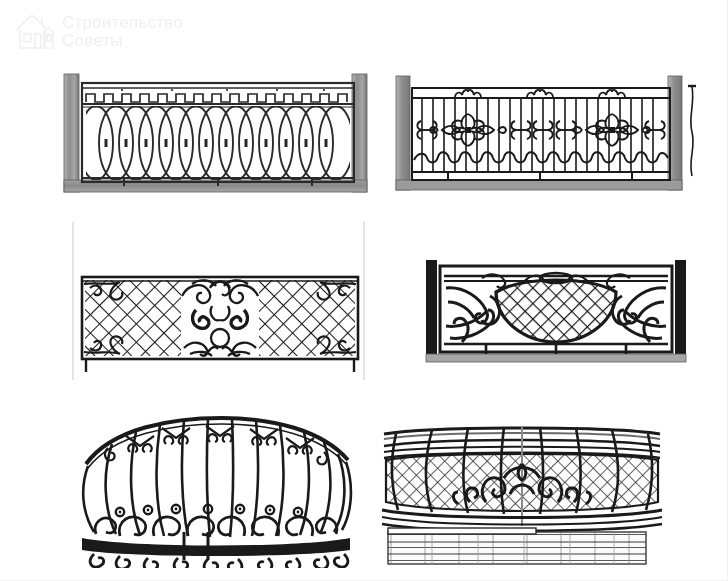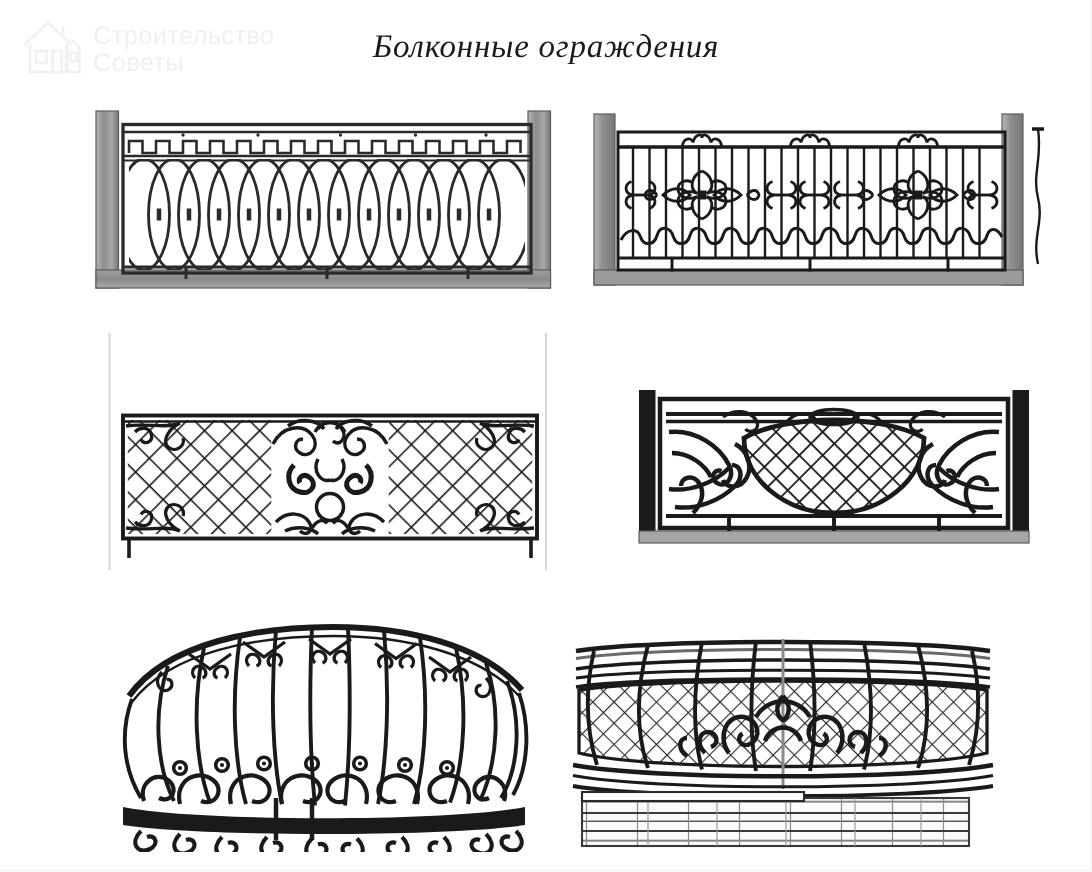--- a/index.html
+++ b/index.html
@@ -80,21 +80,20 @@
           <rect x="35" y="27" width="4" height="6"></rect>
         </g>
       </svg>
     </span>
     <span class="wm-text">
       <span>Строительство</span>
       <span>Советы</span>
     </span>
   </div>
 
-  <div id="title">Болконные ограждения</div>
 
   <div class="fig" style="left:62px; top:72px;">
     <svg width="312" height="124" viewBox="0 0 312 124">
       <defs>
         <linearGradient id="postgrad" x1="0" y1="0" x2="1" y2="0">
           <stop offset="0%" stop-color="#b4b4b4"></stop>
           <stop offset="35%" stop-color="#8e8e8e"></stop>
           <stop offset="70%" stop-color="#a6a6a6"></stop>
           <stop offset="100%" stop-color="#777777"></stop>
         </linearGradient>

